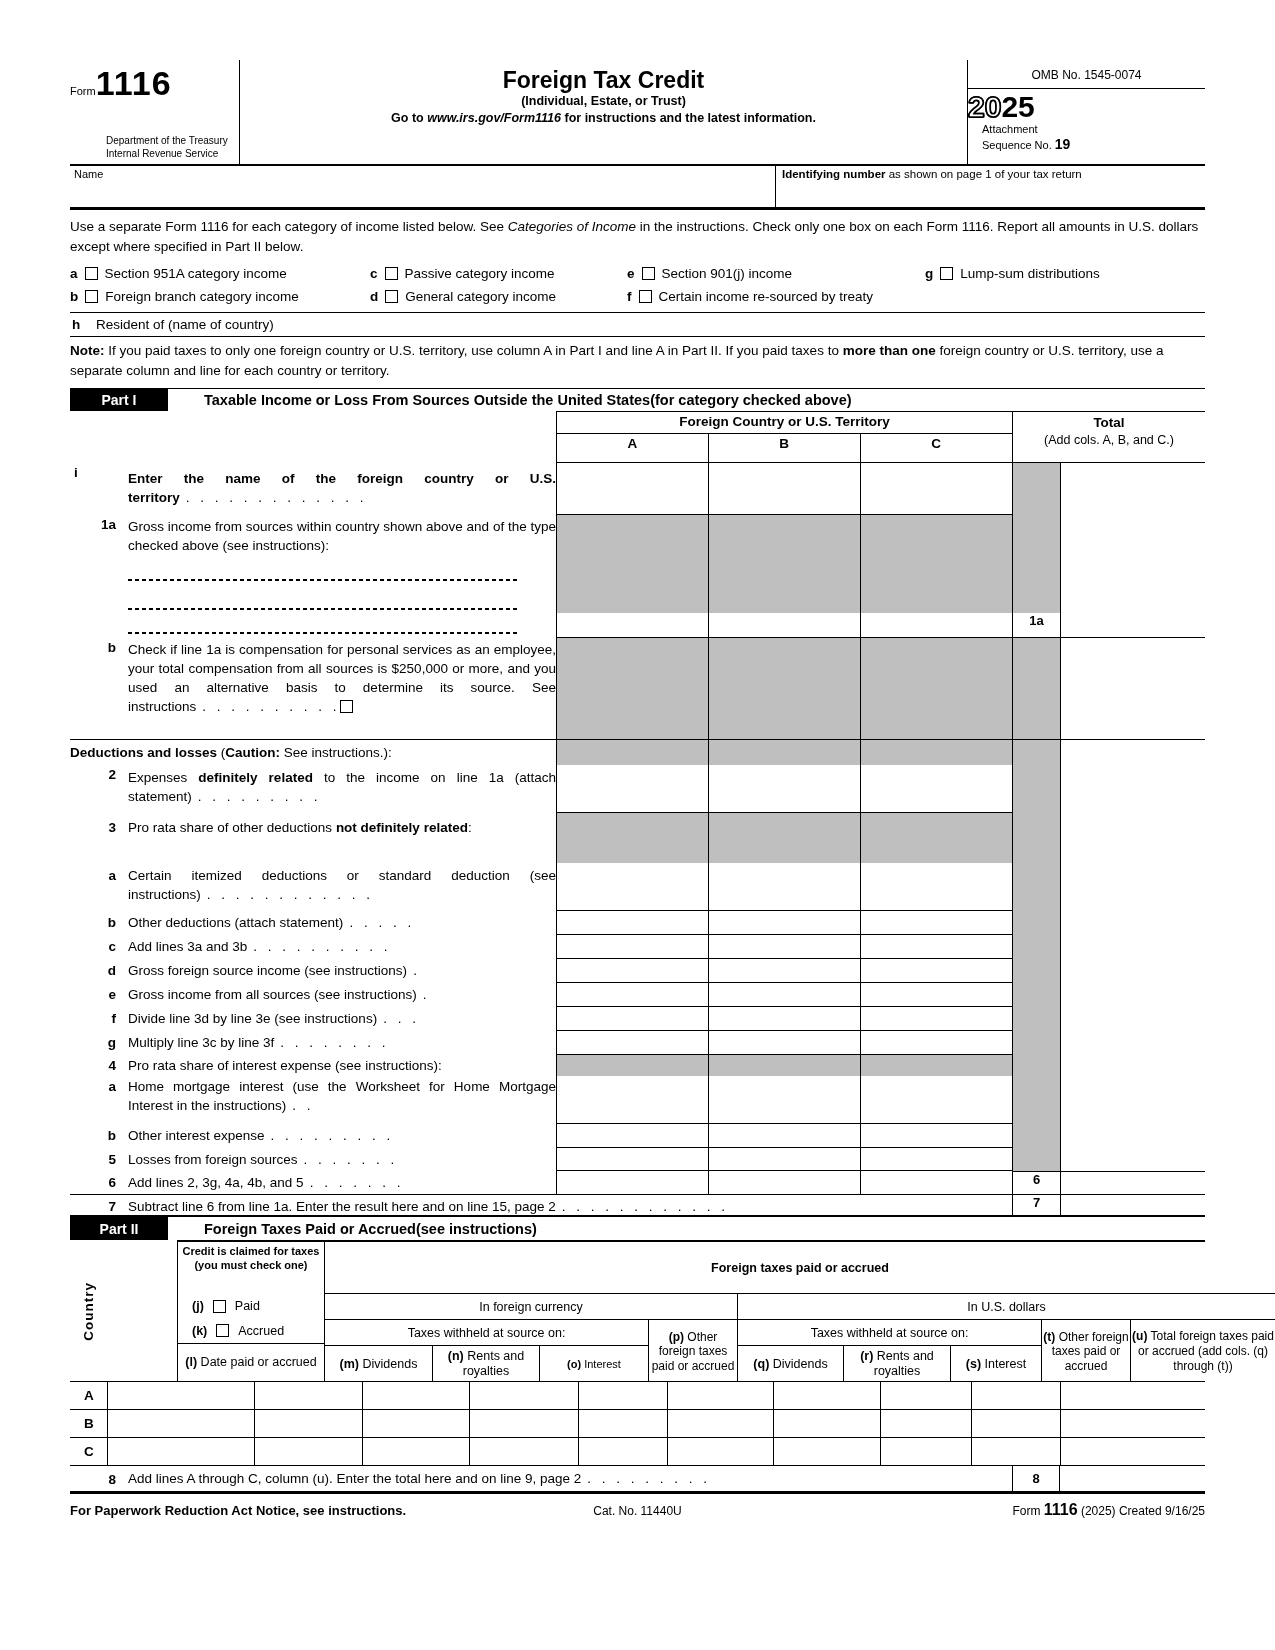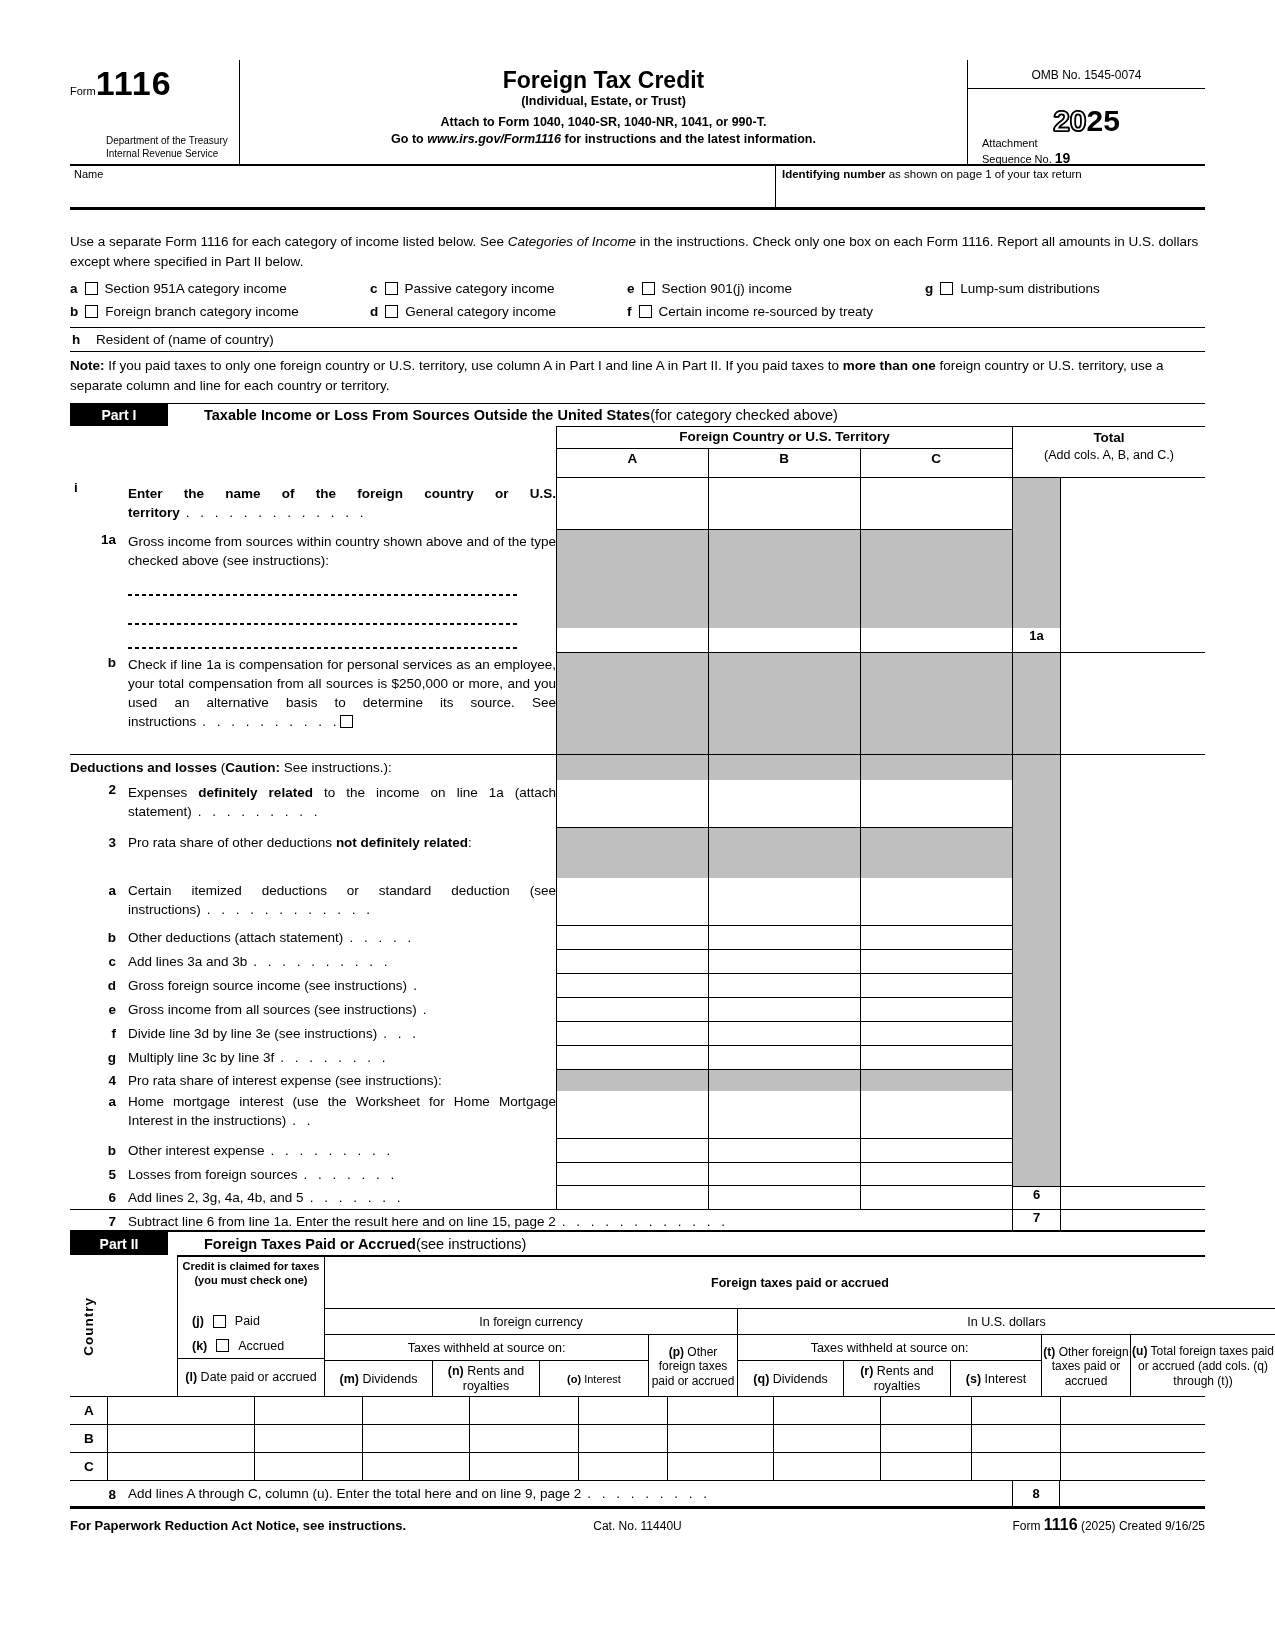--- a/index.html
+++ b/index.html
@@ -18,48 +18,48 @@
   .form-no-line{font-size:11px;}
   .form-no-line .big{font-size:34px;font-weight:bold;letter-spacing:1px;}
   .dept{font-size:10px;line-height:1.3;margin-left:36px;}
   .hdr-center{flex:1;border-right:1.5px solid #000;text-align:center;padding-top:8px;}
   .t1{font-size:23px;font-weight:bold;line-height:1.05;}
   .t2{font-size:12.5px;font-weight:bold;margin-top:2px;}
   .t3{font-size:12.5px;font-weight:bold;margin-top:7px;}
   .t4{font-size:12.5px;font-weight:bold;margin-top:3px;}
   .hdr-right{width:237px;display:flex;flex-direction:column;}
   .omb{font-size:12px;text-align:center;padding:8px 0 6px;border-bottom:1.5px solid #000;}
-  .year{text-align:center;font-size:30px;line-height:1.05;margin-top:16px;}
+  .year{text-align:left;font-size:30px;line-height:1.05;margin-top:2px;}
   .year .outline{color:#fff;font-weight:bold;-webkit-text-stroke:1.6px #000;text-shadow:-1px 0 #000,1px 0 #000,0 -1px #000,0 1px #000;}
   .year .solid{font-weight:bold;}
   .attseq{font-size:11px;padding-left:14px;line-height:1.25;}
   .attseq .seq{font-size:14px;font-weight:bold;}
 
   .name-row{display:flex;height:44px;border-bottom:3px solid #000;}
   .name-cell{flex:1;font-size:11px;padding:2px 4px;}
   .id-cell{width:430px;border-left:1.5px solid #000;font-size:11.5px;padding:2px 6px;}
 
   
-  .intro{font-size:13.5px;line-height:1.5;padding:22px 0 2px;}
+  .intro{font-size:13.5px;line-height:1.5;padding:7px 0 2px;}
   .cats{padding:2px 0 4px;}
   .cat-row{display:flex;height:23px;align-items:center;font-size:13.5px;}
   .cat-item{display:flex;align-items:center;gap:7px;}
   .cat-item .cl{font-weight:bold;}
   .h-row{display:flex;align-items:center;height:25px;border-top:1.5px solid #000;border-bottom:1.5px solid #000;font-size:13.5px;}
   .h-row .cl{font-weight:bold;width:26px;padding-left:2px;}
   .h-row .fillline{flex:1;height:100%;}
   .note{font-size:13.5px;line-height:1.55;padding:4px 0 6px;}
 
   
   .bar{display:flex;height:23px;border-top:1.5px solid #000;align-items:stretch;}
   .bar2{border-top:none;}
   .bar-label{background:#000;color:#fff;width:98px;font-weight:bold;font-size:14px;display:flex;align-items:center;justify-content:center;}
   .bar-title{display:flex;align-items:center;margin-left:36px;font-size:14.5px;}
   .bar-title .bt-b{font-weight:bold;}
-  .bar-title .bt-r{font-weight:normal;}
+  .bar-title .bt-r{font-weight:bold;}
 
   
   .p1t{width:1135px;font-size:13.5px;}
   .r{display:flex;}
   .lc{width:486px;position:relative;padding-left:58px;line-height:19px;}
   .lc .num{position:absolute;left:0;top:0;width:46px;text-align:right;font-weight:bold;}
   .lc .inum{text-align:left;padding-left:4px;}
   .lc.noind{padding-left:0;}
   .lcw{width:942px;position:relative;padding-left:58px;line-height:19px;}
   .lcw .num{position:absolute;left:0;top:0;width:46px;text-align:right;font-weight:bold;}
@@ -122,21 +122,20 @@
 <div class="content">
 
   <div class="hdr">
     <div class="hdr-left">
       <div class="form-no-line"><span>Form</span><span class="big">1116</span></div>
       <div class="dept"><span>Department of the Treasury</span><br><span>Internal Revenue Service</span></div>
     </div>
     <div class="hdr-center">
       <div class="t1">Foreign Tax Credit</div>
       <div class="t2">(Individual, Estate, or Trust)</div>
-      <div class="t3">Attach to Form 1040, 1040-SR, 1040-NR, 1041, or 990-T.</div>
       <div class="t4"><span>Go to </span><span class="it">www.irs.gov/Form1116</span><span> for instructions and the latest information.</span></div>
     </div>
     <div class="hdr-right">
       <div class="omb">OMB No. 1545-0074</div>
       <div class="year"><span class="outline">20</span><span class="solid">25</span></div>
       <div class="attseq"><span>Attachment</span><br><span>Sequence No. </span><span class="seq">19</span></div>
     </div>
   </div>
 
   <div class="name-row">

